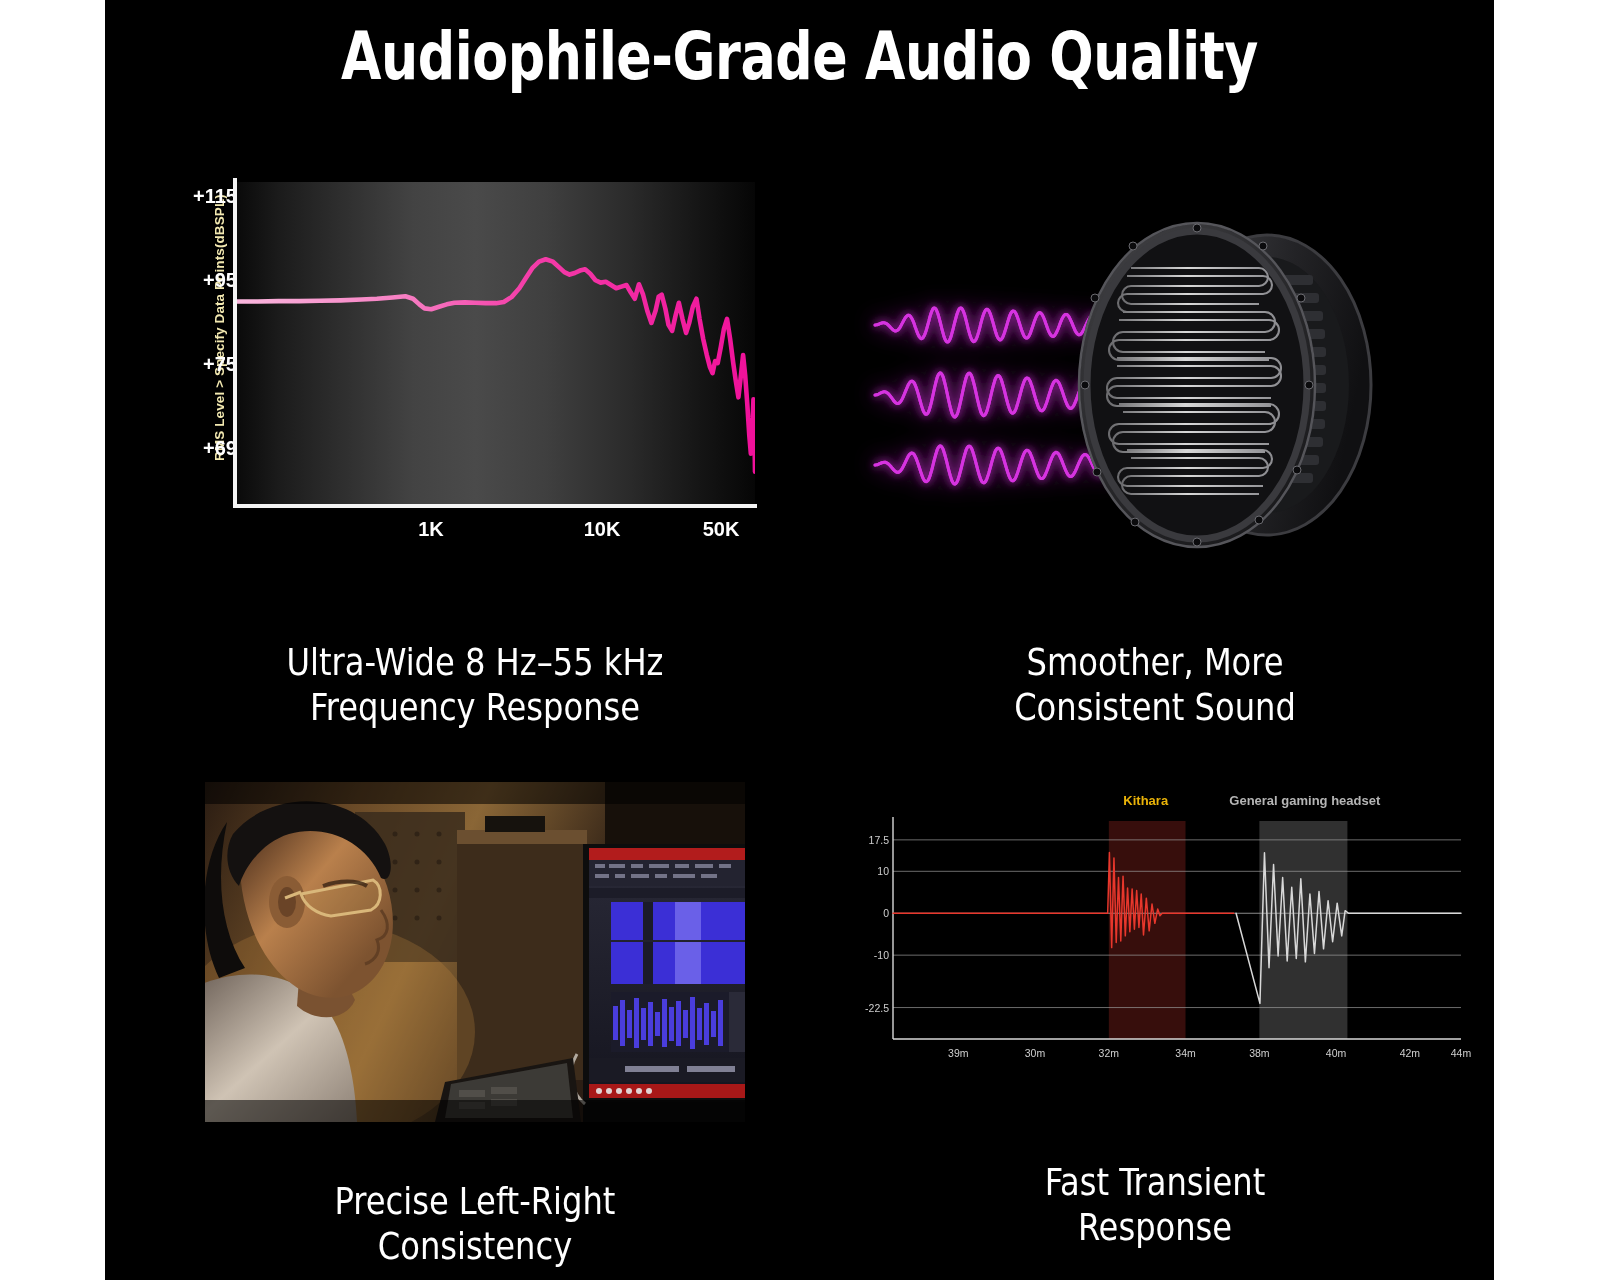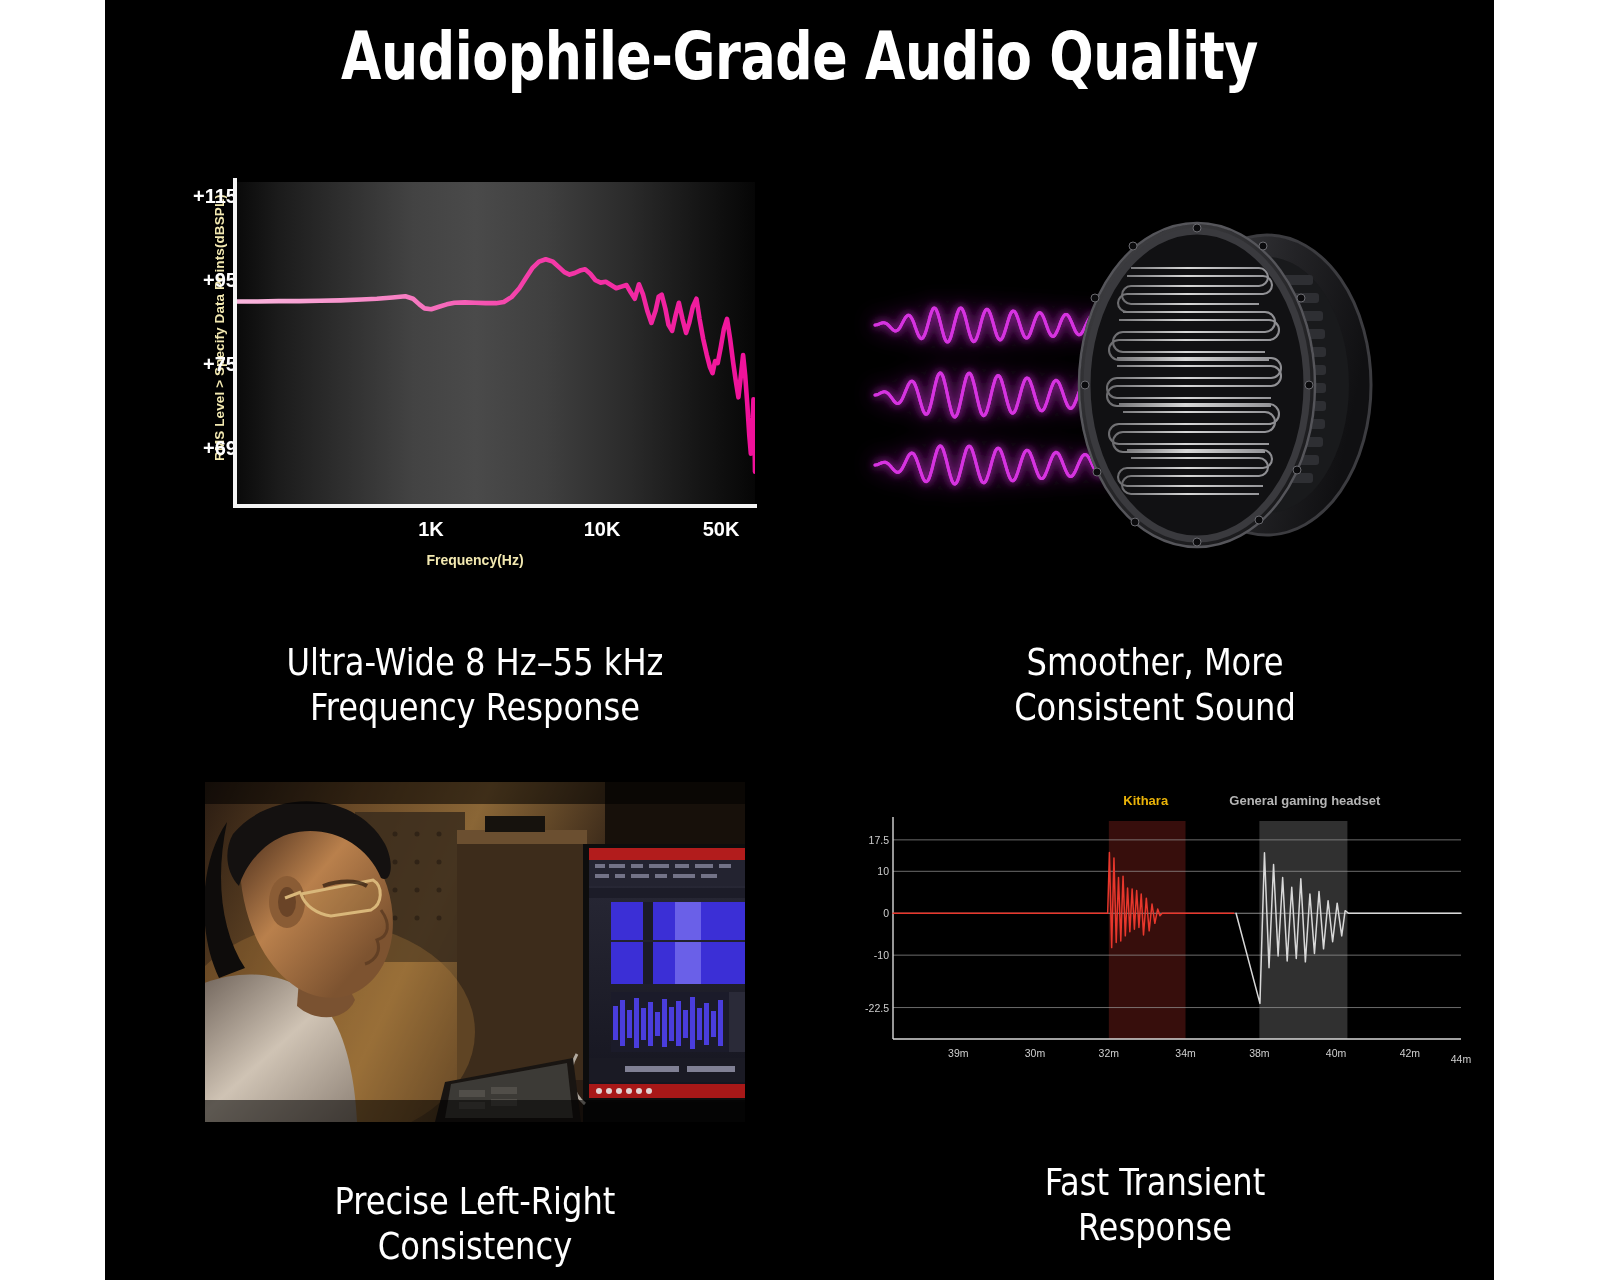--- a/index.html
+++ b/index.html
@@ -194,21 +194,20 @@
           </svg>
         </div>
 
         <div id="fr-axis-v"></div>
         <div id="fr-axis-h"></div>
 
         <div class="fr-xtick" style="left:276px;">1K</div>
         <div class="fr-xtick" style="left:447px;">10K</div>
         <div class="fr-xtick" style="left:566px;">50K</div>
 
-        <div id="fr-xlabel">Frequency(Hz)</div>
       </div>
 
       <div class="caption">
         <span class="line">Ultra-Wide 8 Hz–55 kHz</span>
         <span class="line">Frequency Response</span>
       </div>
     </div>
 
     <div class="cell" id="cell-tr">
       <div id="driver-wrap">
@@ -517,21 +516,21 @@
           </svg>
 
         <div id="tr-xticks">
             <div class="tr-xtick" style="left: 113.32px; top: 254px;">39m</div>
             <div class="tr-xtick" style="left: 190px; top: 254px;">30m</div>
             <div class="tr-xtick" style="left: 263.84px; top: 254px;">32m</div>
             <div class="tr-xtick" style="left: 340.52px; top: 254px;">34m</div>
             <div class="tr-xtick" style="left: 414.36px; top: 254px;">38m</div>
             <div class="tr-xtick" style="left: 491.04px; top: 254px;">40m</div>
             <div class="tr-xtick" style="left: 564.88px; top: 254px;">42m</div>
-            <div class="tr-xtick" style="left: 616px; top: 260px;">44m</div>
+            <div class="tr-xtick" style="left: 616px; top: 254px;">44m</div>
           </div>
       </div>
 
       <div class="caption">
         <span class="line">Fast Transient</span>
         <span class="line">Response</span>
       </div>
     </div>
 
   </div>

